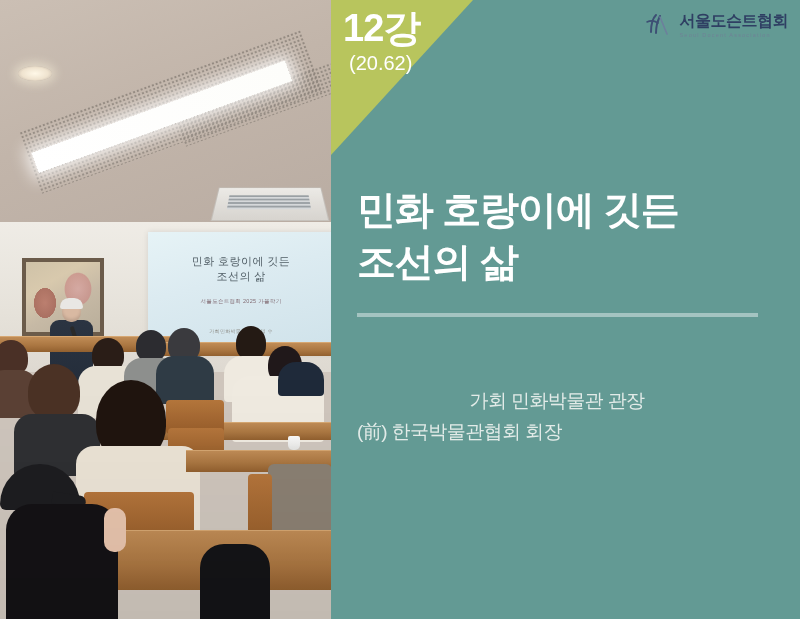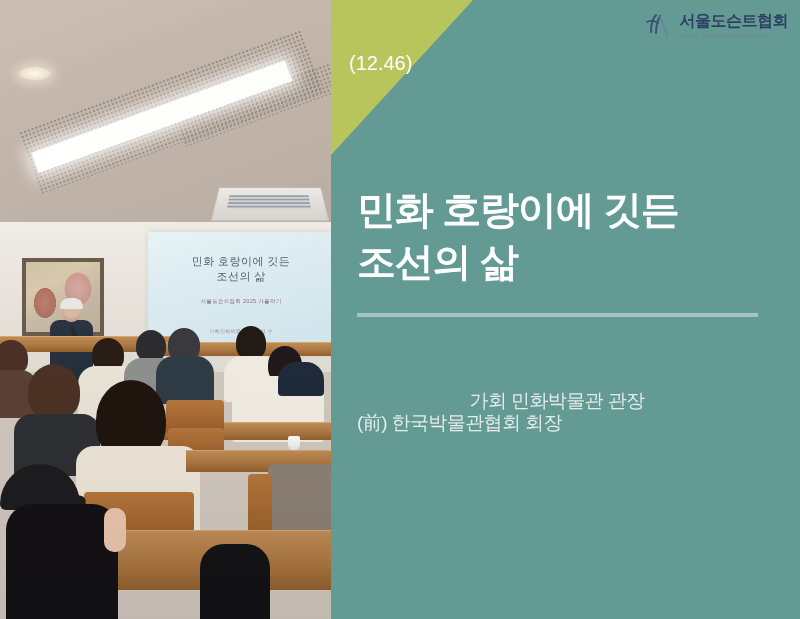--- a/index.html
+++ b/index.html
@@ -222,21 +222,21 @@
   }
   .speaker-name {
     position:absolute; left:26px; top:342px;
     color:#ffffff; font-size:22px; font-weight:bold; letter-spacing:-.5px;
   }
   .cred {
     position:absolute; left:26px; width:400px;
     color:#e2ebe8; font-size:19px; letter-spacing:-.6px;
   }
   .cred1 { top:388px;text-align:center; }
-  .cred2 { top:410px; }
+  .cred2 { top:419px; }
 </style>
 </head>
 <body>
 
 <div class="poster">
 
   <div class="photo">
 
     <div class="ceiling"></div>
     <div class="downlight"></div>
@@ -315,21 +315,22 @@
       <div class="body" style="left:200px;top:226px;width:70px;height:76px;background:#141417;border-radius:24px 24px 0 0;"></div>
     </div>
 
     <div class="photo-shade"></div>
   </div>
 
   <div class="panel">
 
     <div class="green-wedge"></div>
 
-    <div class="lesson-date">(12.46)</div>
+    <div class="lesson-no">12강</div>
+    <div class="lesson-date">(20.62)</div>
 
     <div class="logo">
       <span class="logo-mark">
         <svg width="30" height="30" viewBox="0 0 30 30">
           <path d="M8 22 C8 14, 10 8, 13 5" stroke="#3d4f74" stroke-width="2" fill="none" stroke-linecap="round"></path>
           <path d="M13 23 C13 16, 15 10, 17 6" stroke="#3d4f74" stroke-width="2" fill="none" stroke-linecap="round"></path>
           <path d="M17 7 L24 24" stroke="#6d7f9c" stroke-width="1.6" fill="none" stroke-linecap="round"></path>
           <path d="M4 12 C8 10, 12 11, 15 13" stroke="#3d4f74" stroke-width="1.6" fill="none" stroke-linecap="round"></path>
         </svg>
       </span>

